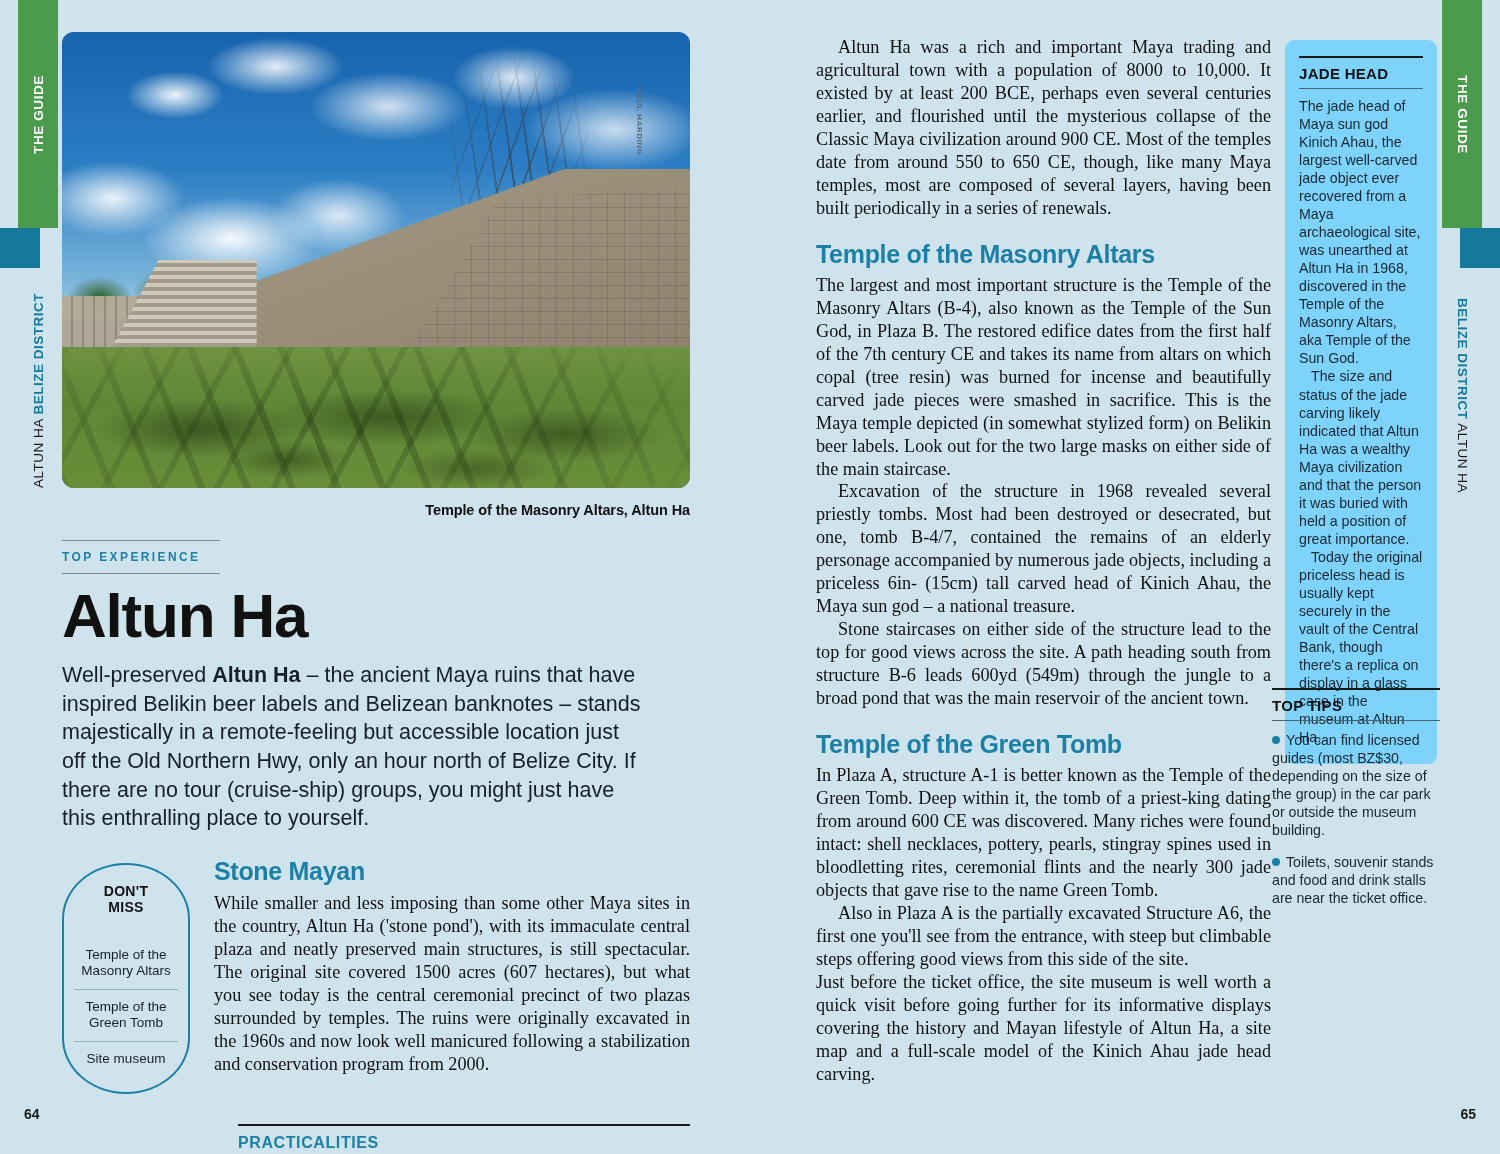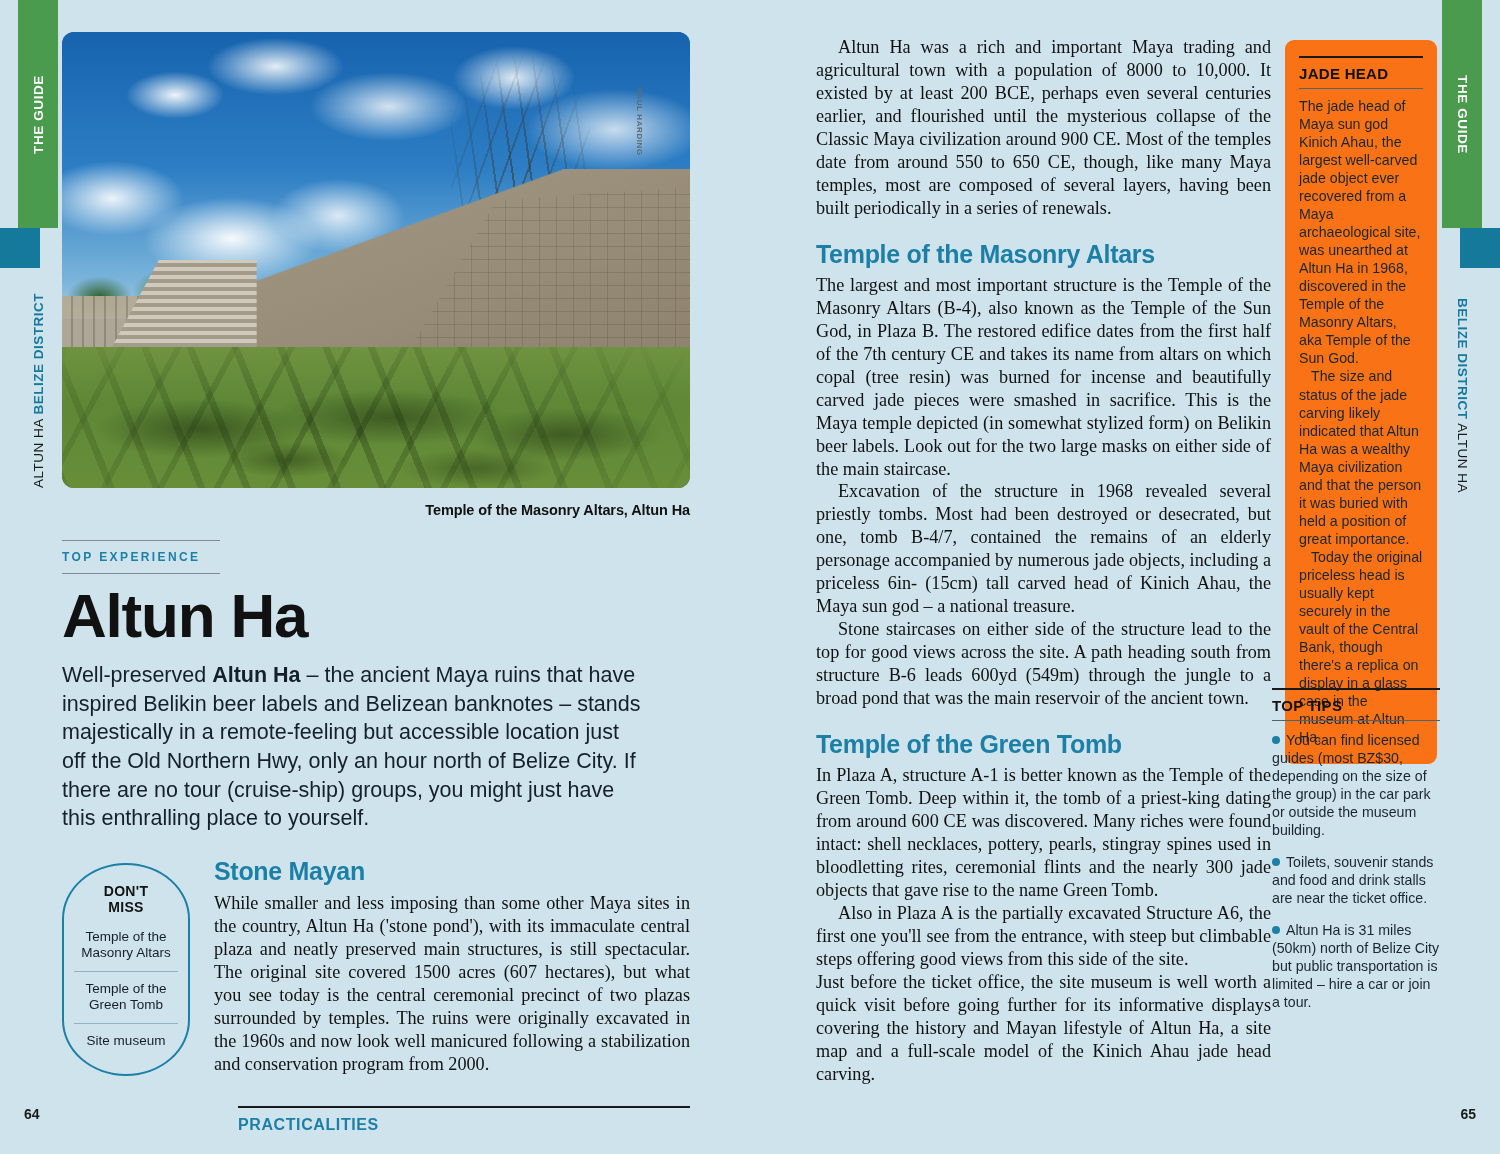--- a/index.html
+++ b/index.html
@@ -252,21 +252,21 @@
     text-align: center;
     flex: none;
     margin-top: 6px;
   }
   .dm-title {
     font-size: 14px;
     font-weight: bold;
     color: #111;
     line-height: 1.18;
     letter-spacing: .3px;
-    margin-bottom: 4px;
+    margin-bottom: 22px;
   }
   .dm-item {
     font-size: 13.5px;
     color: #16202a;
     line-height: 1.22;
     padding: 9px 2px;
   }
   .dm-item + .dm-item { border-top: 1px solid #8fb3c4; }
 
   .stone-col { flex: 1; }
@@ -323,21 +323,21 @@
     letter-spacing: -0.3px;
     margin: 20px 0 5px;
   }
 
   
   .jade-box {
     position: absolute;
     left: 1285px;
     top: 40px;
     width: 152px;
-    background: #f97316;
+    background: #7dd3fc;
     border-radius: 9px;
     padding: 16px 14px 18px;
   }
   .jade-rule-top { border-top: 2px solid #1a1a1a; }
   .jade-title {
     font-size: 15px;
     font-weight: bold;
     color: #111;
     letter-spacing: .3px;
     padding: 7px 0 6px;
@@ -495,14 +495,13 @@
     <p>Today the original priceless head is usually kept securely in the vault of the Central Bank, though there's a replica on display in a glass case in the museum at Altun Ha.</p>
   </div>
 </div>
 
 <div class="tips-box">
   <div class="tips-rule-top"></div>
   <div class="tips-title">TOP TIPS</div>
   <div class="tips-rule-bot"></div>
   <div class="tip"><span class="tb"></span><span>You can find licensed guides (most BZ$30, depending on the size of the group) in the car park or outside the museum building.</span></div>
   <div class="tip"><span class="tb"></span><span>Toilets, souvenir stands and food and drink stalls are near the ticket office.</span></div>
-  <div class="tip"><span class="tb"></span><span>Altun Ha is 31 miles (50km) north of Belize City but public transportation is limited – hire a car or join a tour.</span></div>
 </div>
 
 </body></html>

